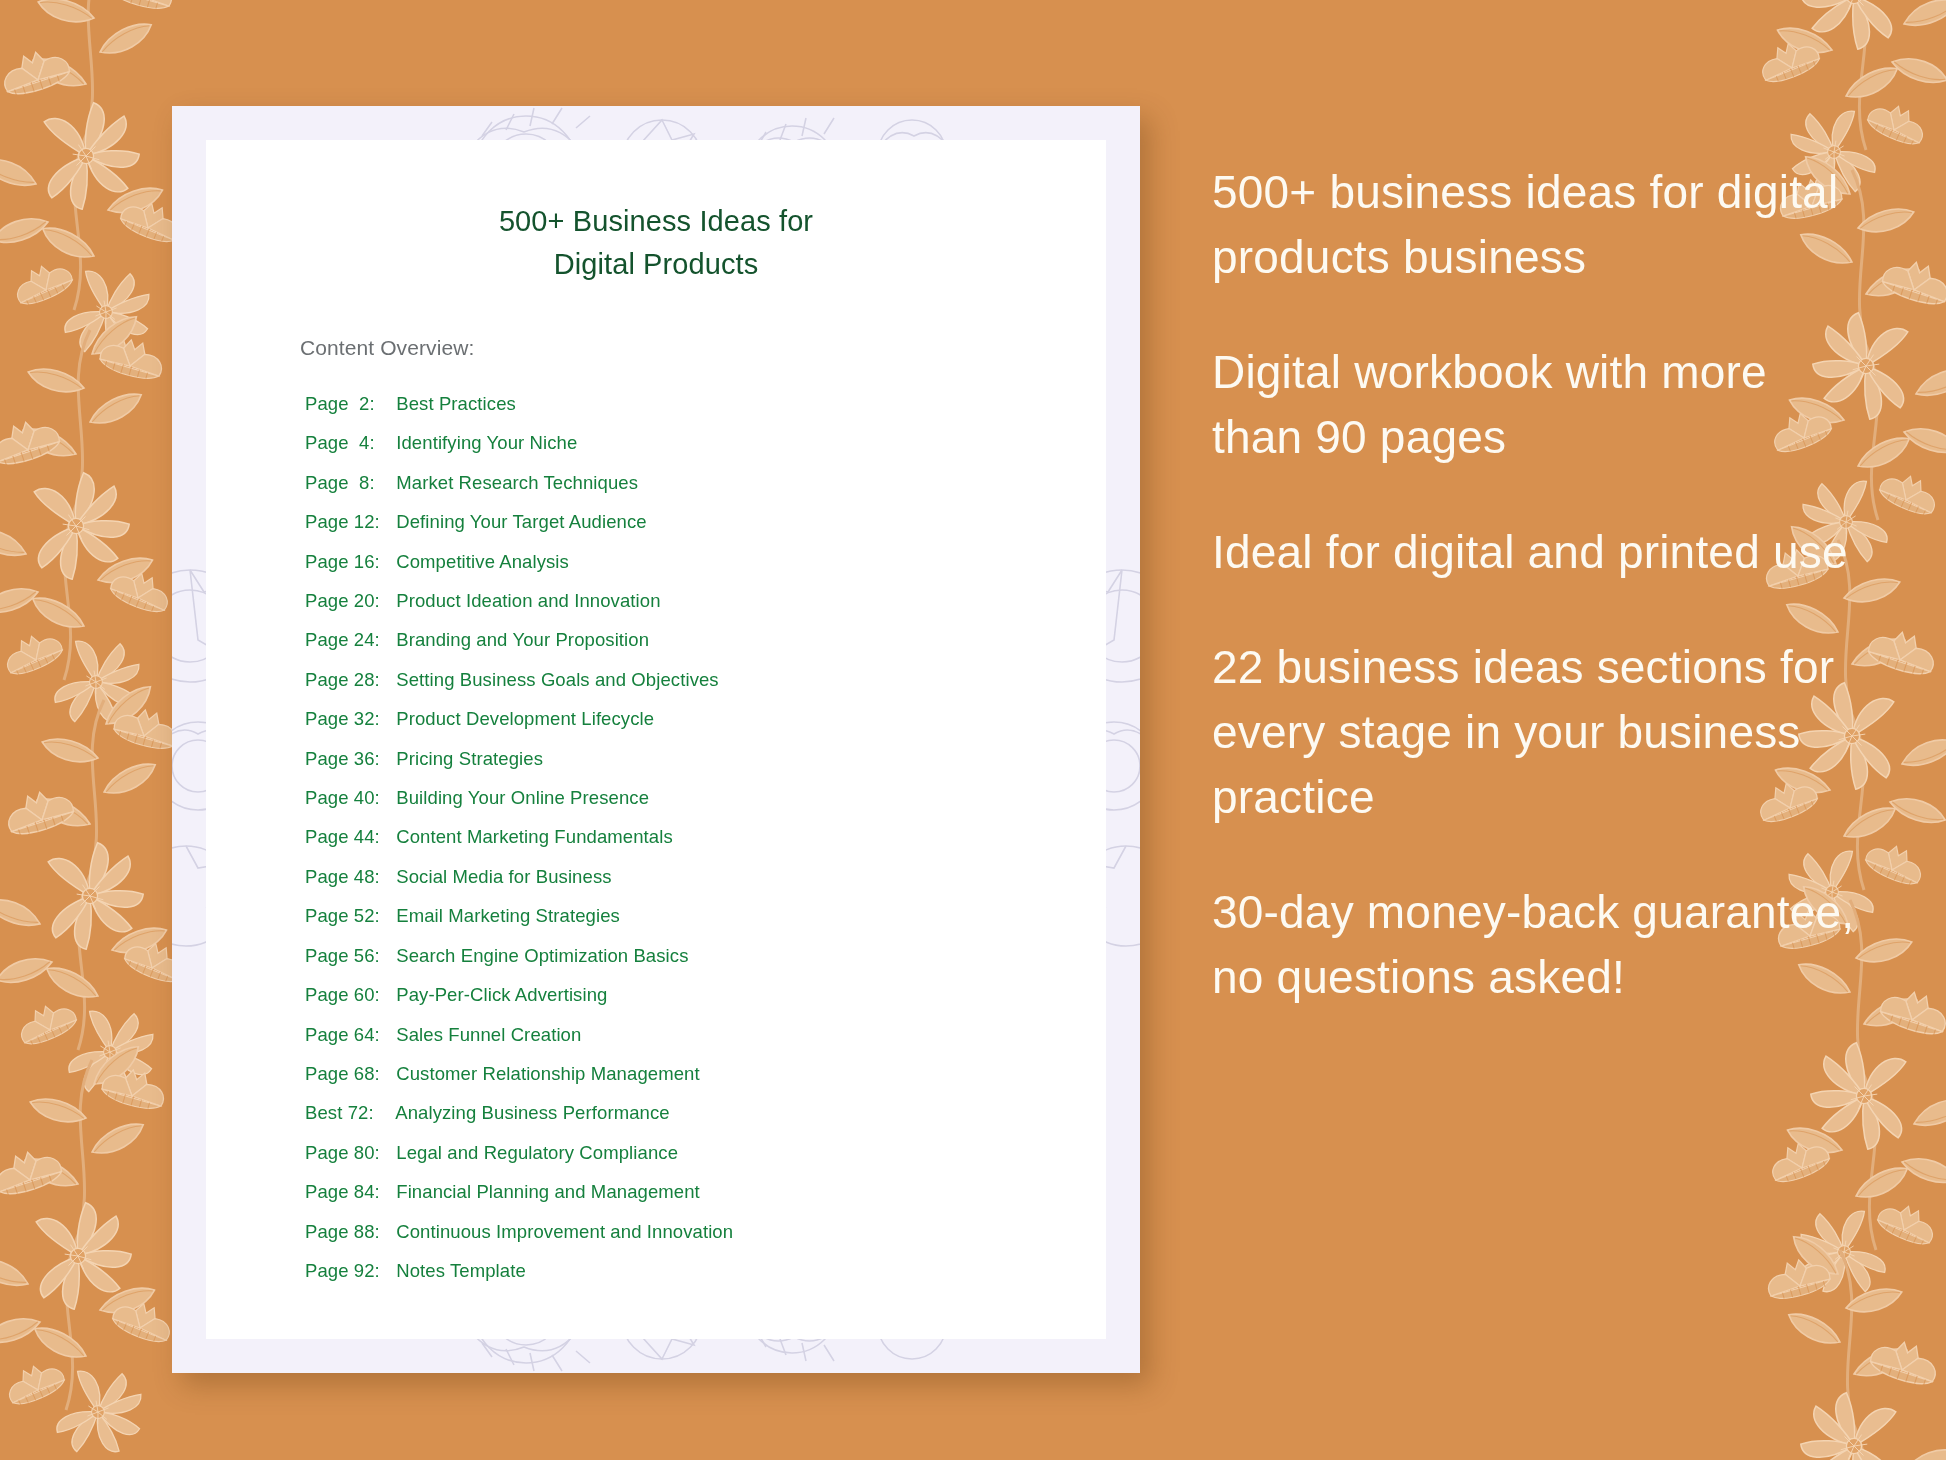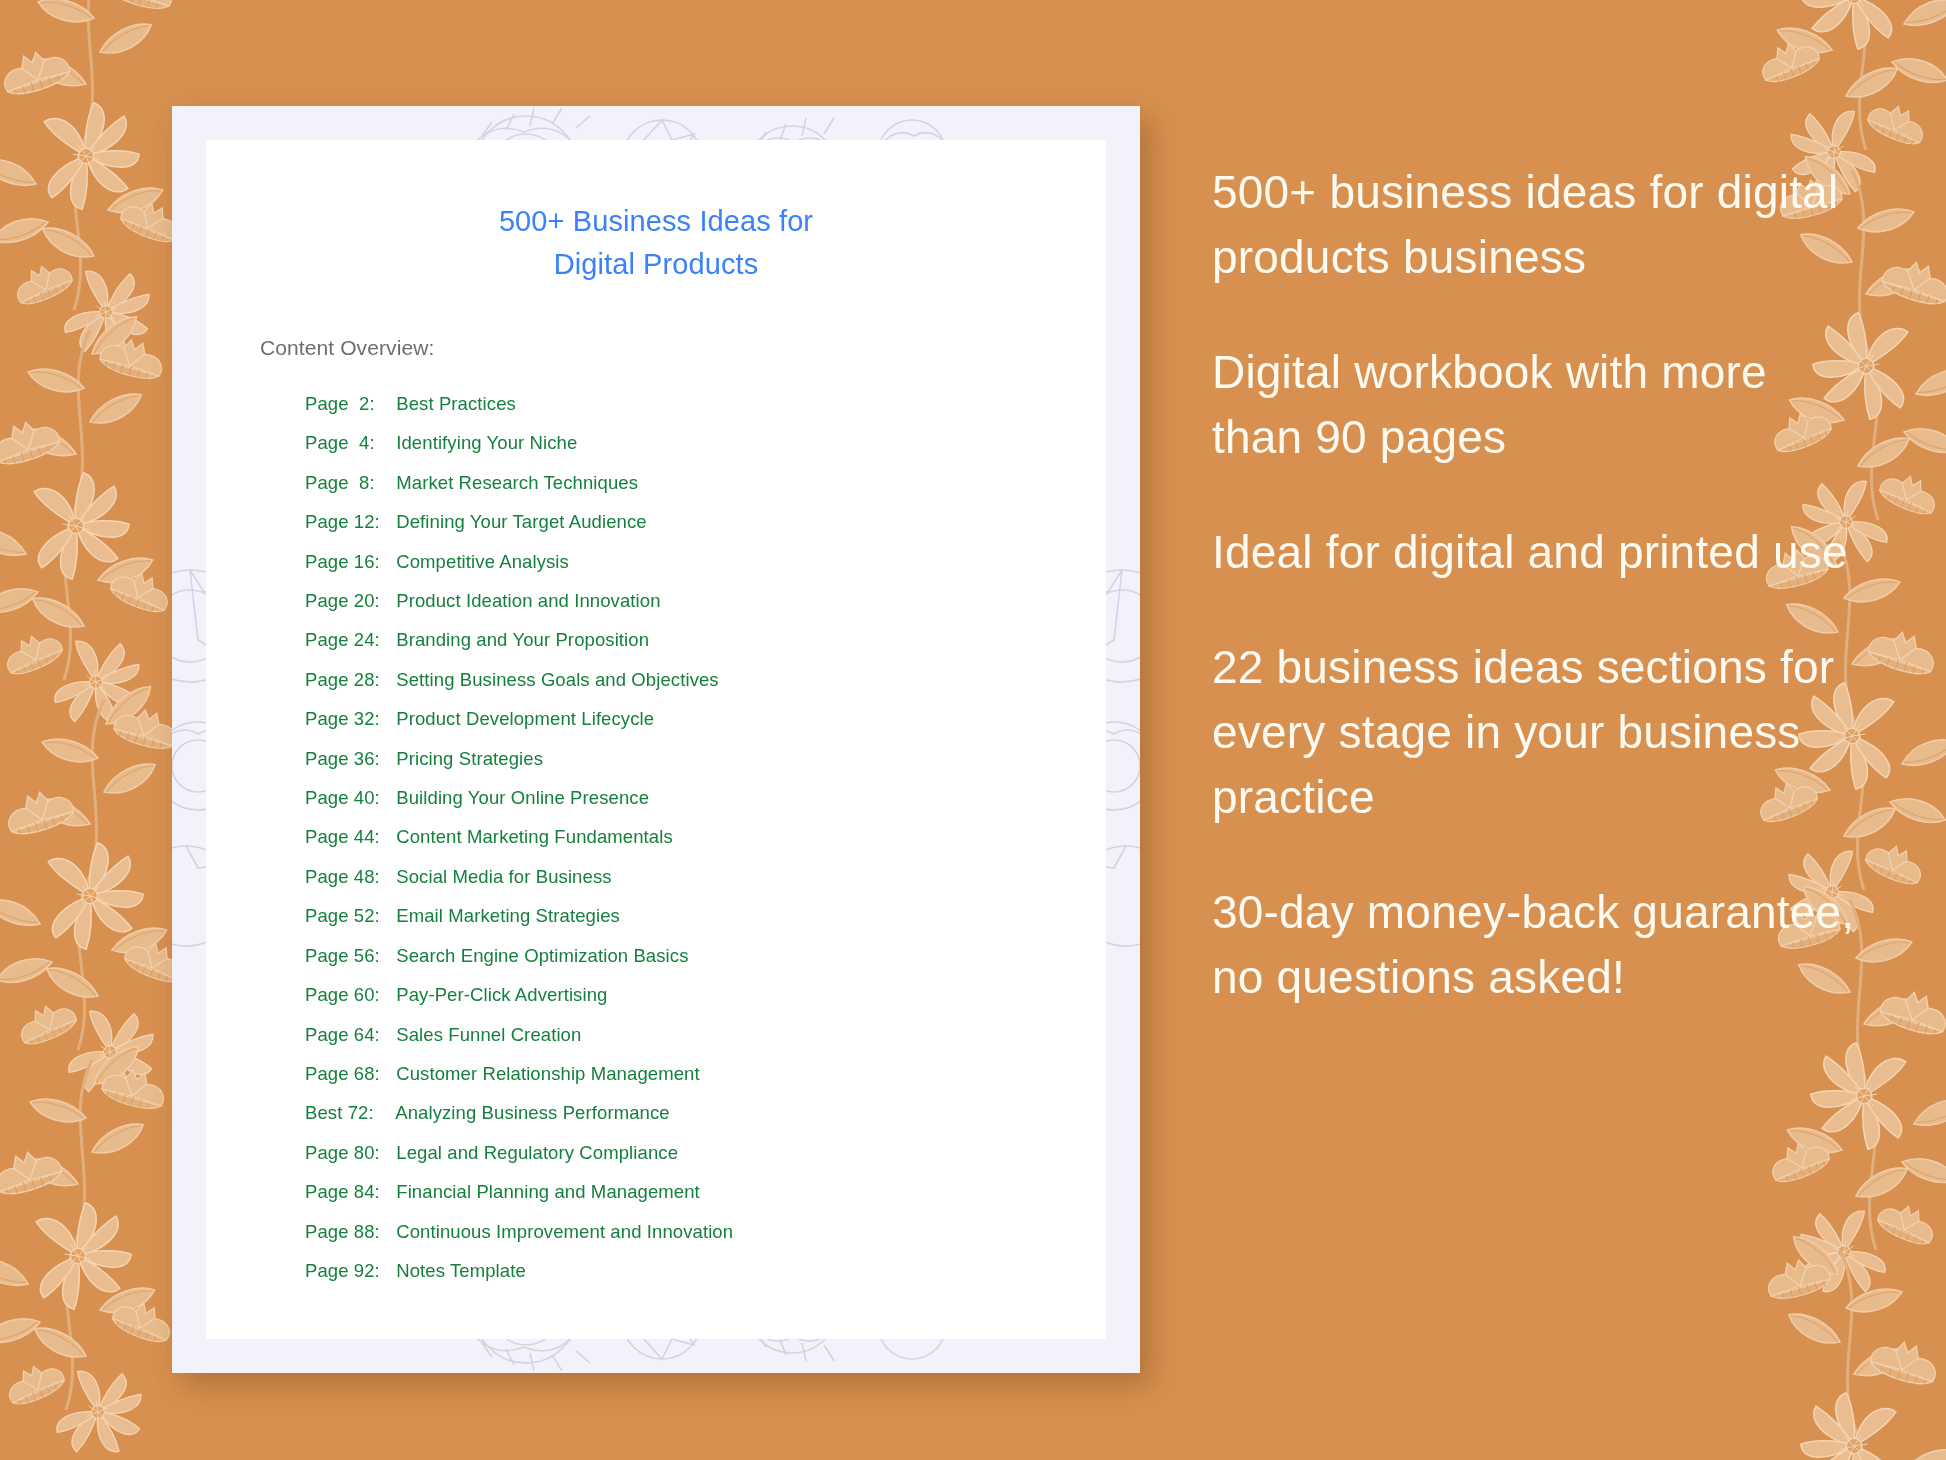--- a/index.html
+++ b/index.html
@@ -45,27 +45,27 @@
     width:900px;
     height:1199px;
     background:#ffffff;
     z-index:3;
   }
   .doc-title {
     margin-top:60px;
     text-align:center;
     font-size:29px;
     line-height:43px;
-    color:#3b82f6;
+    color:#14532d;
     font-weight:400;
     letter-spacing:0.1px;
   }
   .overview-label {
     margin-top:50px;
-    margin-left:54px;
+    margin-left:94px;
     font-size:21px;
     color:#6b6f72;
     letter-spacing:0.1px;
   }
   .toc {
     margin-top:24px;
     margin-left:99px;
     list-style:none;
   }
   .toc li {

